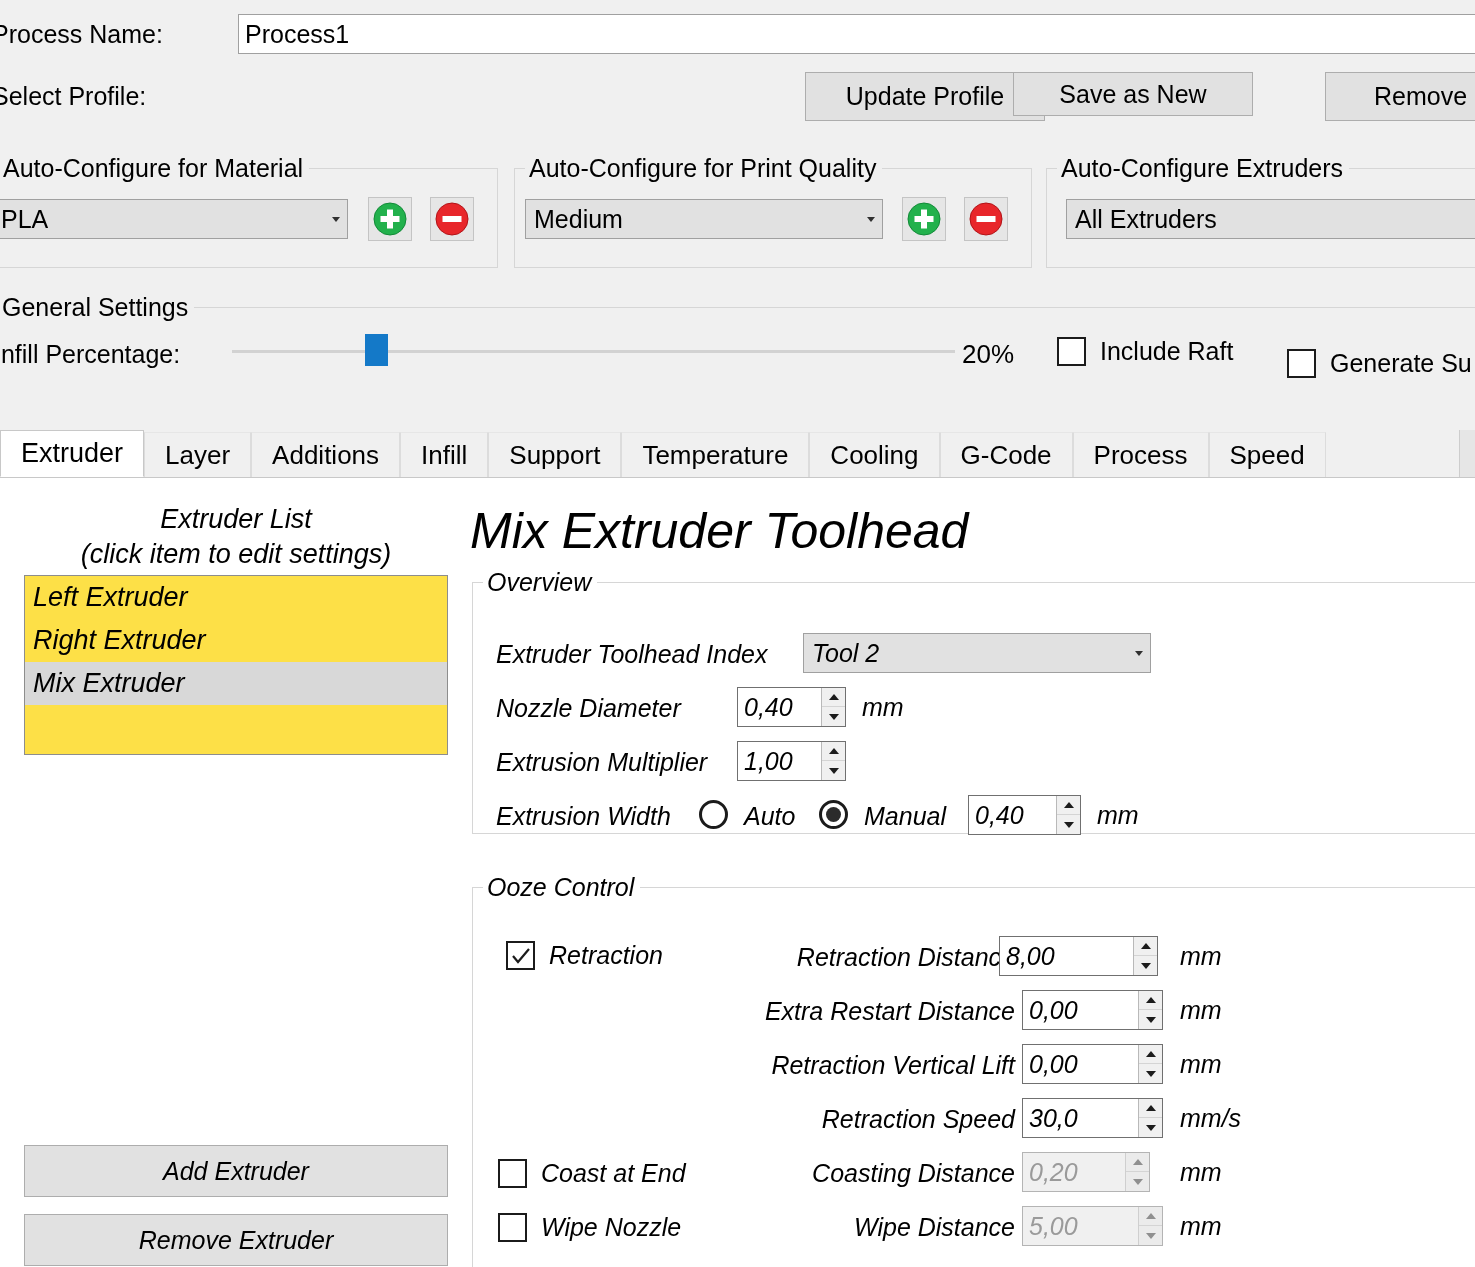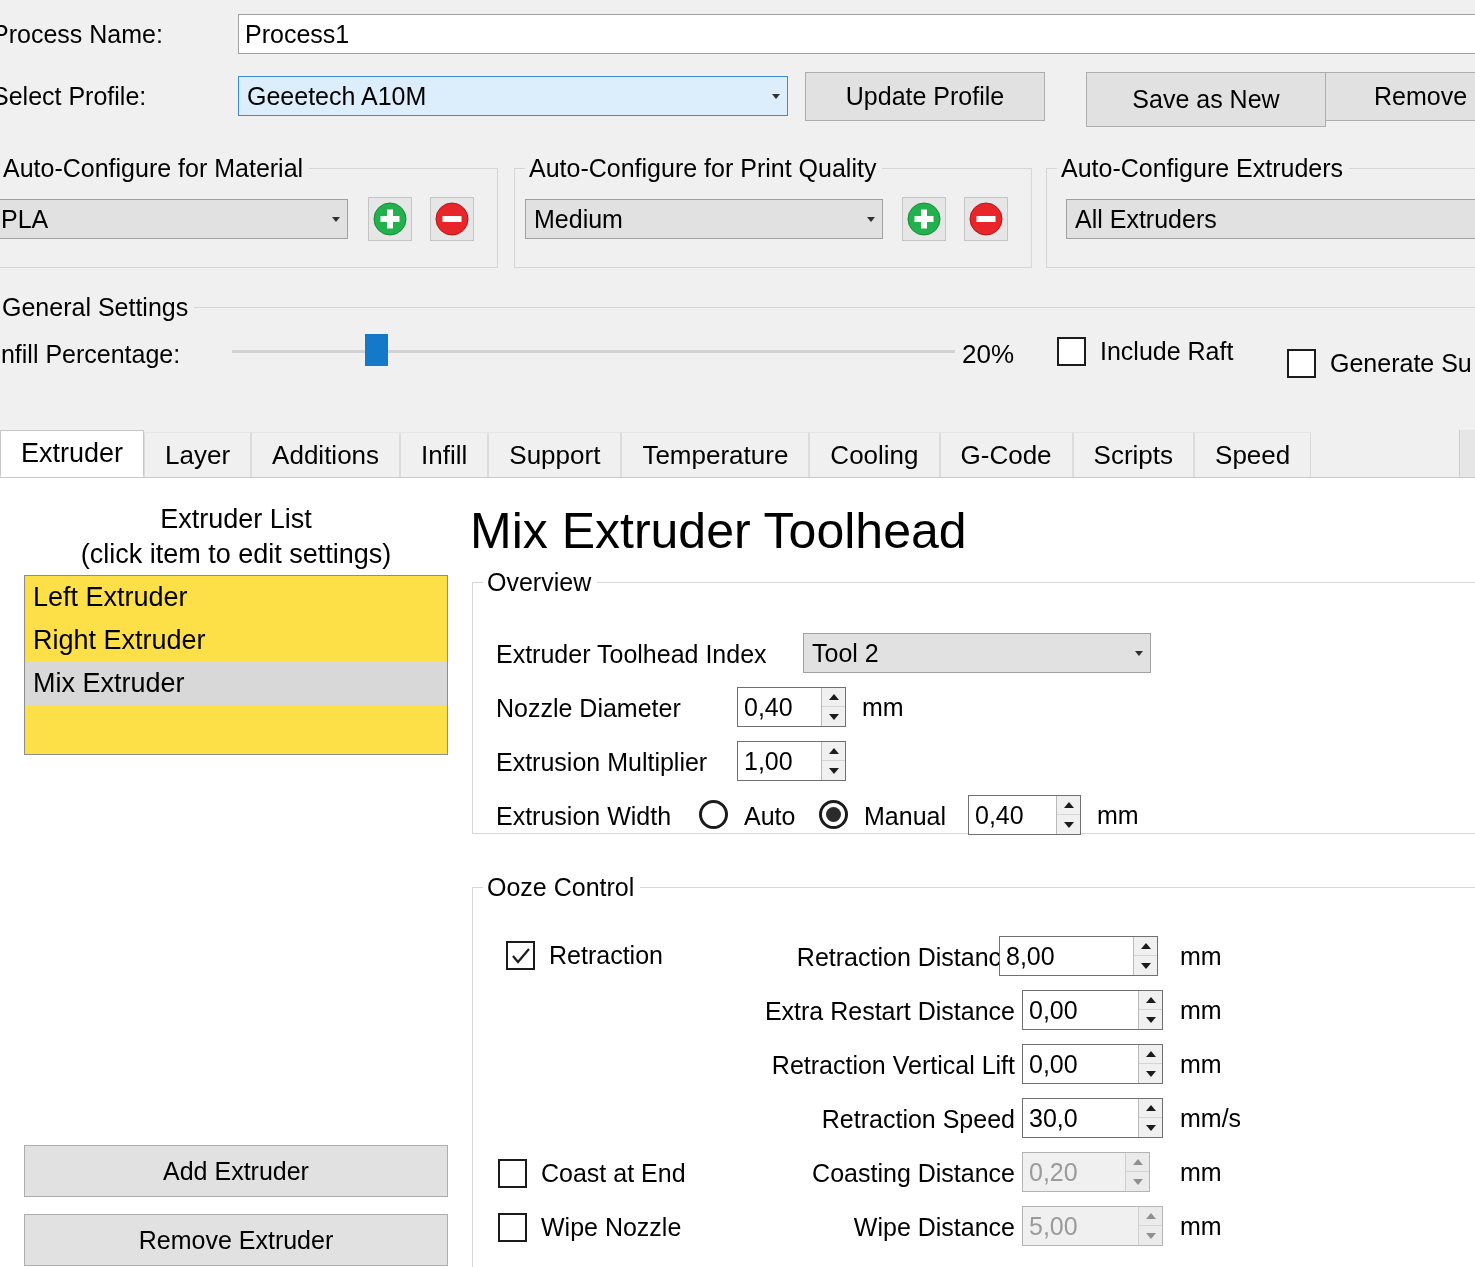--- a/index.html
+++ b/index.html
@@ -201,21 +201,21 @@
     font-size: 27px;
   }
   #tabscroll {
     position: absolute; right: 0; top: 430px; width: 16px; height: 47px;
     background: #e6e6e6; border-left: 1px solid #cdcdcd;
   }
 
   
   #page {
     position: absolute; left: 0; top: 477px; width: 1475px; height: 790px;
-    background: #ffffff; border-top: 1px solid #c8c8c8;
+    background: #ffffff; border-top: 1px solid #c8c8c8; font-style: italic;
   }
 
   
   #listbox {
     position: absolute; left: 24px; top: 97px; width: 424px; height: 180px;
     background: #fde047; border: 1px solid #8d8d8d;
     overflow: hidden;
   }
   .listitem {
     height: 43px; line-height: 43px;
@@ -227,27 +227,23 @@
 </style>
 </head>
 <body>
 
 <div id="top">
 
   <div class="lbl" style="left:-8px; top:18px;">Process Name:</div>
   <div class="txtfield" style="position:absolute; left:238px; top:14px; width:1245px;">Process1</div>
 
   <div class="lbl" style="left:-8px; top:80px;">Select Profile:</div>
-  <div class="combo focused" style="position:absolute; left:238px; top:76px; width:550px;">
-    <span>Geeetech A10M</span>
-    <span class="arrow"></span>
-  </div>
 
   <div class="btn" style="position:absolute; left:805px; top:72px; width:240px; height:49px;">Update Profile</div>
-  <div class="btn" style="position:absolute; left:1086px; top:72px; width:240px; height:55px;">Save as New</div>
+  <div class="btn" style="position:absolute; left:1013px; top:72px; width:240px; height:44px;">Save as New</div>
   <div class="btn" style="position:absolute; left:1325px; top:72px; width:240px; height:49px; justify-content:flex-start; padding-left:48px;">Remove</div>
 
   <div class="group" style="left:-12px; top:168px; width:510px; height:100px;">
     <span class="gtitle">Auto-Configure for Material</span>
   </div>
   <div class="combo" style="position:absolute; left:-8px; top:199px; width:356px;">
     <span>PLA</span>
     <span class="arrow"></span>
   </div>
   <div class="iconbtn" style="position:absolute; left:368px; top:197px; width:44px; height:44px;">
@@ -339,21 +335,21 @@
       <div class="tab">
         <span>Temperature</span>
       </div>
       <div class="tab">
         <span>Cooling</span>
       </div>
       <div class="tab">
         <span>G-Code</span>
       </div>
       <div class="tab">
-        <span>Scripts</span>
+        <span>Process</span>
       </div>
       <div class="tab">
         <span>Speed</span>
       </div>
     </div>
 </div>
 <div id="tabscroll"></div>
 
 <div id="page">
 

